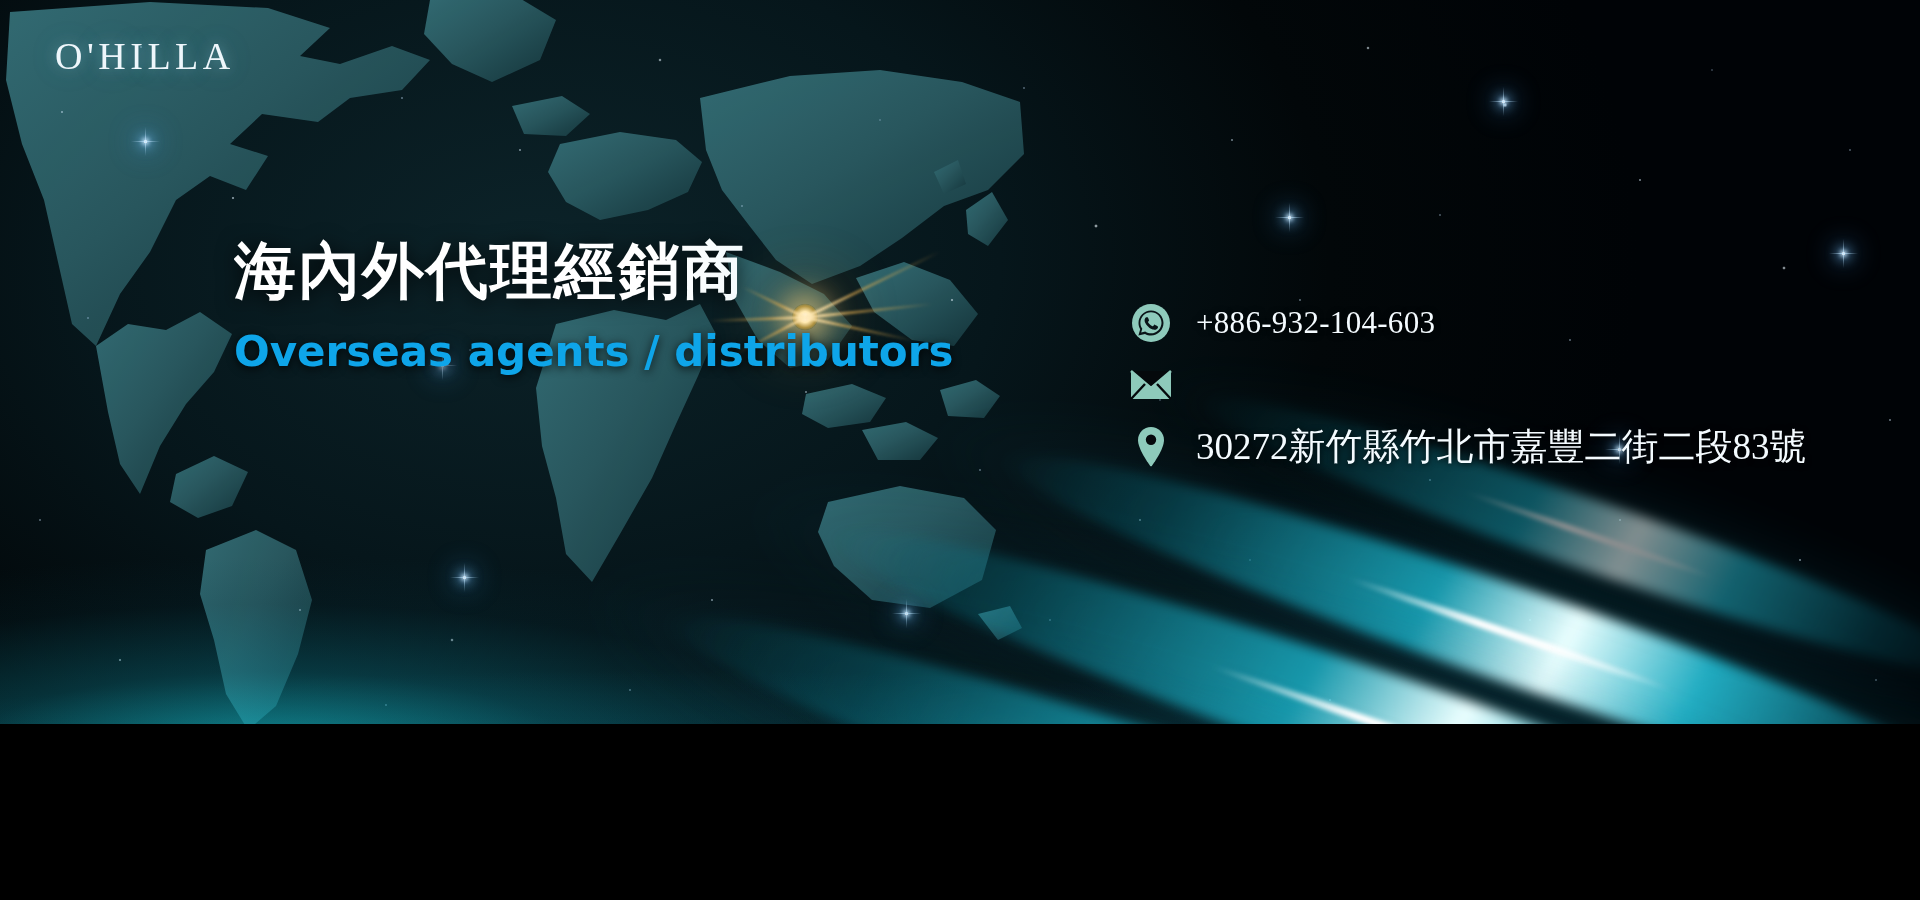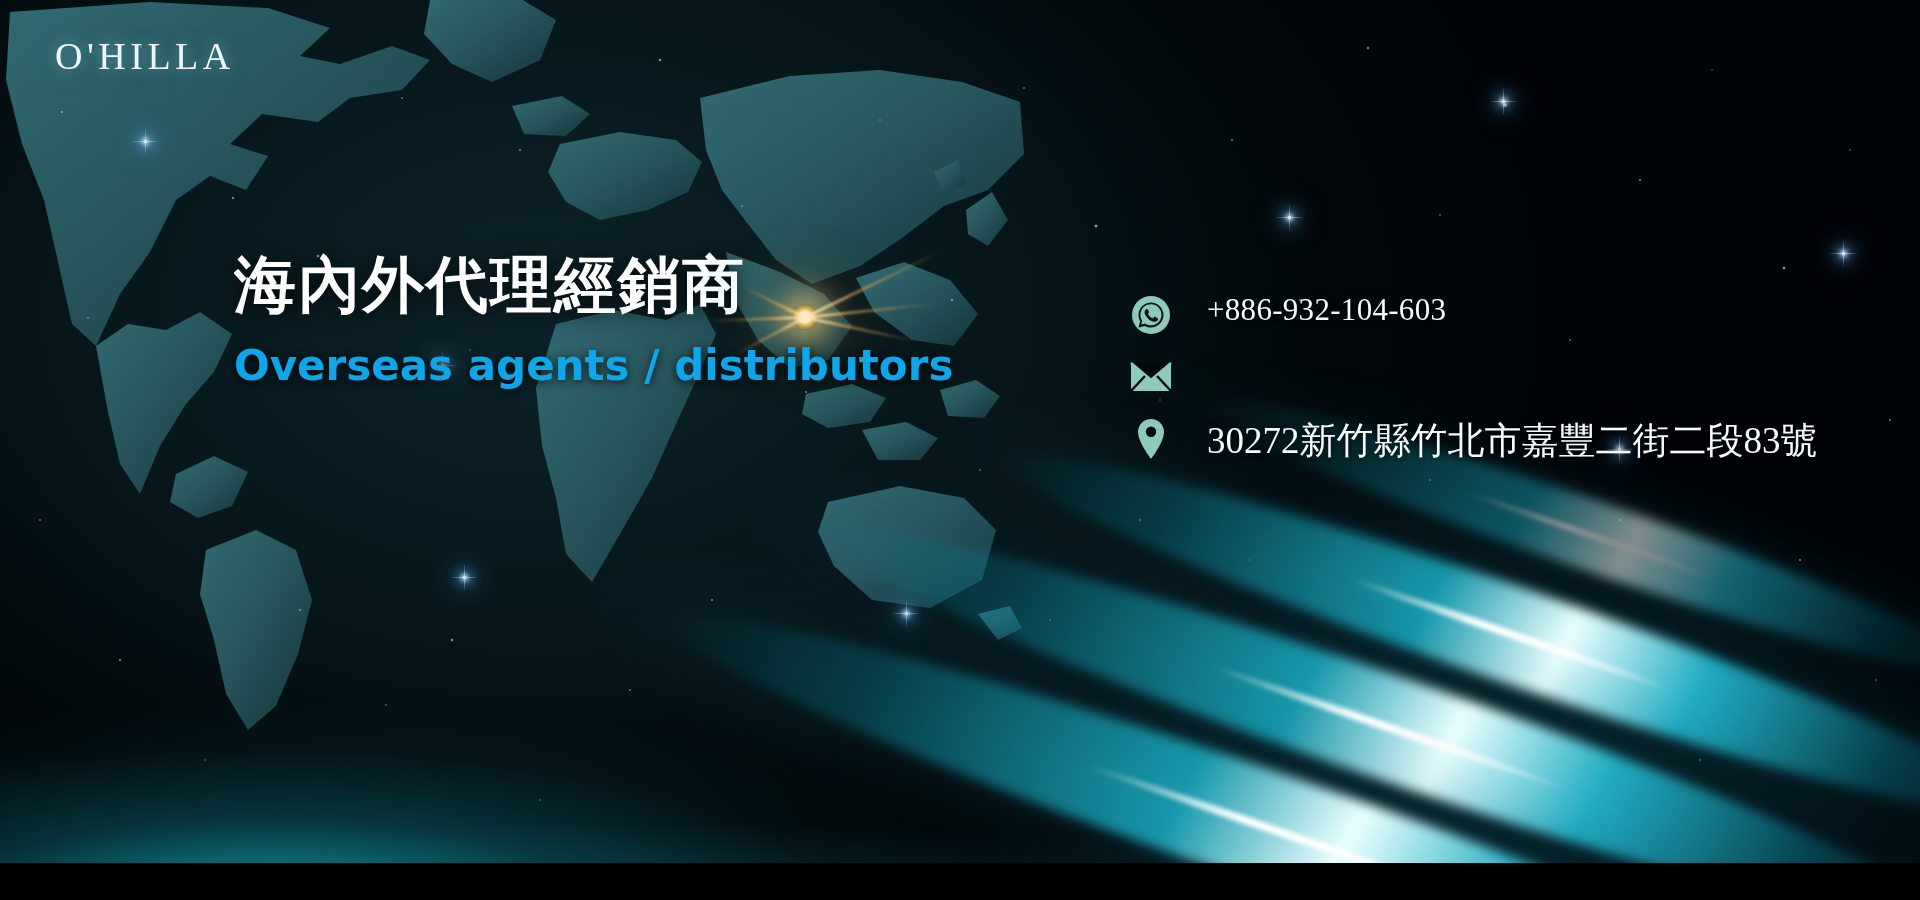--- a/index.html
+++ b/index.html
@@ -7,21 +7,21 @@
 
   html, body {
     width:1920px; height:900px;
     background:#000;
     overflow:hidden;
     font-family:"Liberation Sans", sans-serif;
   }
 
   #banner {
     position:relative;
-    width:1920px; height:863px;
+    width:1920px; height:724px;
     background:#020406;
     overflow:hidden;
   }
 
   
   .layer { position:absolute; inset:0; pointer-events:none; }
 
   
   #space-base {
     background:
@@ -168,21 +168,21 @@
     letter-spacing:5px; white-space:nowrap;
   }
 
   #title-en {
     font-family:"DejaVu Sans", "Liberation Sans", sans-serif;
     font-size:74px; font-weight:700; line-height:1.0;
     letter-spacing:-0.5px; margin-top:10px; white-space:nowrap;
   }
 
   #subtitle-zh {
-    margin-top:34px;
+    margin-top:20px;
     font-family:"Liberation Sans", "DejaVu Sans", sans-serif;
     font-size:62px; font-weight:700; line-height:1.05; letter-spacing:2px;
     color:#ffffff;
     background-image:linear-gradient(95deg,#ffffff 0%,#ffffff 52%,#eaf7fb 70%,#d8eff6 86%,#ffffff 100%);
     -webkit-background-clip:text; background-clip:text;
     -webkit-text-fill-color:transparent; color:transparent;
     filter:drop-shadow(0 3px 10px rgba(0,0,0,.8));
     white-space:nowrap;
   }
 
@@ -190,21 +190,21 @@
     margin-top:24px;
     font-family:"DejaVu Sans", "Liberation Sans", sans-serif;
     font-size:42px; font-weight:700; 
     letter-spacing:0px; color:#0ea5e9;
     text-shadow:0 2px 10px rgba(0,0,0,.8);
     white-space:nowrap;
   }
 
   
   #contact { position:absolute; left:1128px; top:292px; }
-  .contact-row { display:flex; height:62px;gap:11px; }
+  .contact-row { display:flex; align-items:center; height:62px; }
   .contact-icon {
     width:46px; height:46px; flex:0 0 46px;
     display:flex; align-items:center; justify-content:center;
     margin-right:22px;
   }
   .contact-icon svg { display:block; }
   .contact-text {
     font-family:"Liberation Serif", "DejaVu Serif", serif;
     font-size:31px; font-weight:400; color:#f4fbff;
     letter-spacing:.3px; white-space:nowrap;

